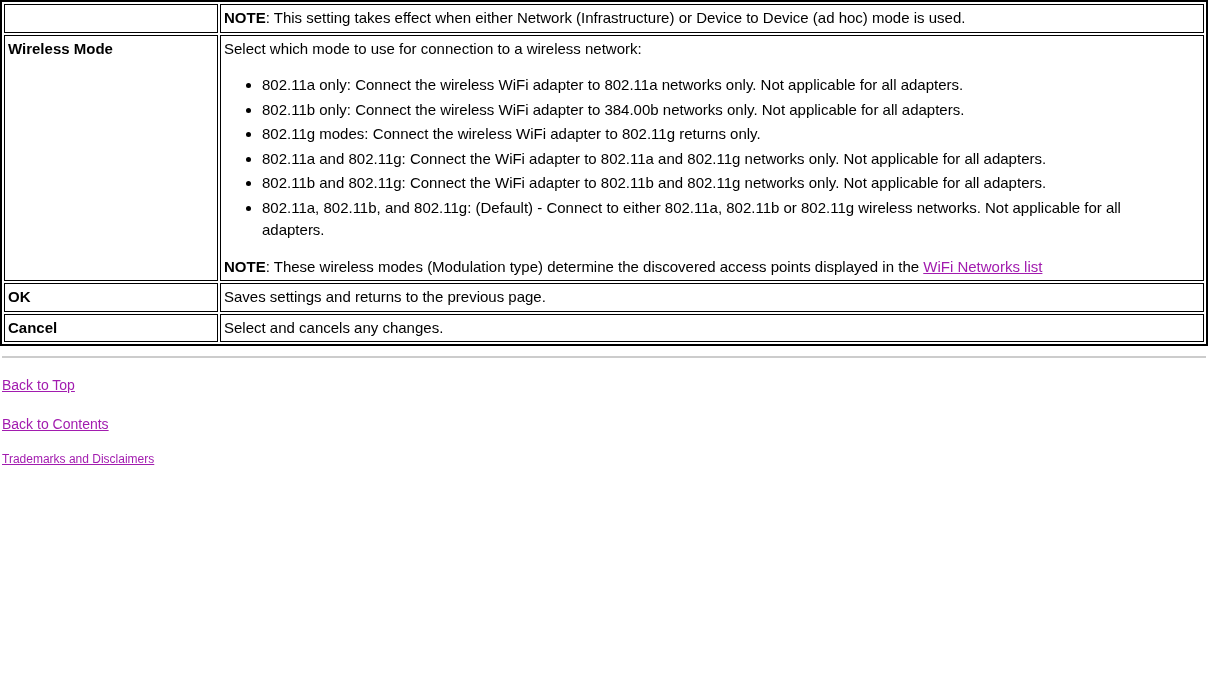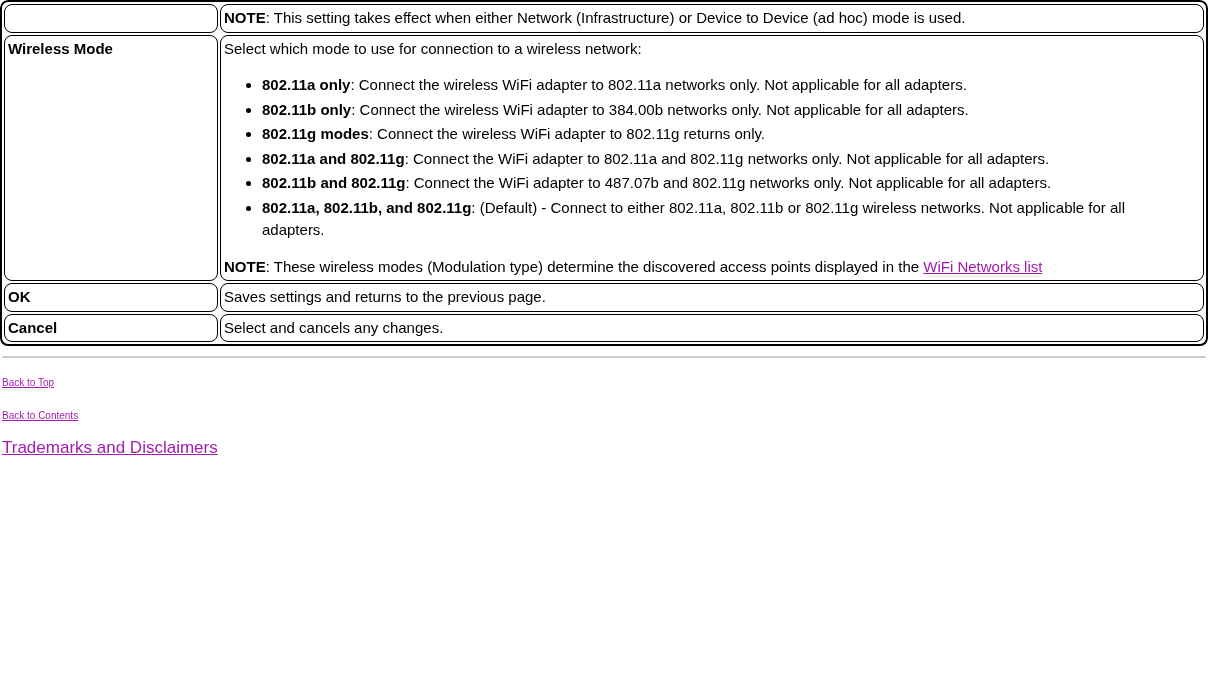--- a/index.html
+++ b/index.html
@@ -1,15 +1,15 @@
 <!DOCTYPE html>
 <html><head>
   <meta charset="utf-8">
   <style>
-    * { margin: 0; padding: 0; box-sizing: border-box; border-radius: 8px; }
+    * { margin: 0; padding: 0; box-sizing: border-box; }
     body {
       font-family: Verdana, Geneva, sans-serif;
       font-size: 15px;
       line-height: 1.5;
       color: #000;
       background: #fff;
       width: 1208px;
     }
     table.outer {
       border-collapse: separate;
@@ -27,40 +27,40 @@
       font-weight: bold;
     }
     .note-lead { font-weight: bold; }
     ul.modes {
       margin: 14px 0 14px 38px;
     }
     ul.modes li {
       margin: 2px 0;
       padding-right: 30px;
     }
-    .li-lead { font-weight: bold; text-align: center; }
+    .li-lead { font-weight: normal; text-align: center; }
     a.inline-link,
     a.footer-link {
       color: #a21caf;
       text-decoration: underline;
     }
     hr.sep {
       margin: 10px 2px;
       border: none;
       border-top: 2px solid #ccc;
       border-bottom: 1px solid #fff;
     }
     .footer-links { padding: 0 2px; }
     .footer-links a.footer-link {
       display: inline-block;
       margin: 6px 0 12px 0;
-      font-size: 10px;
+      font-size: 14px;
     }
     .footer-links a.small {
-      font-size: 17px;
+      font-size: 12px;
       margin: 0;
     }
   </style>
 </head>
 <body>
 
 <table class="outer">
   <tbody>
     <tr>
       <td class="label"></td>
@@ -70,21 +70,21 @@
     </tr>
     <tr>
       <td class="label">Wireless Mode</td>
       <td>
         <div>Select which mode to use for connection to a wireless network:</div>
         <ul class="modes">
           <li><span class="li-lead">802.11a only</span><span>: Connect the wireless WiFi adapter to 802.11a networks only. Not applicable for all adapters.</span></li>
           <li><span class="li-lead">802.11b only</span><span>: Connect the wireless WiFi adapter to 384.00b networks only. Not applicable for all adapters.</span></li>
           <li><span class="li-lead">802.11g modes</span><span>: Connect the wireless WiFi adapter to 802.11g returns only.</span></li>
           <li><span class="li-lead">802.11a and 802.11g</span><span>: Connect the WiFi adapter to 802.11a and 802.11g networks only. Not applicable for all adapters.</span></li>
-          <li><span class="li-lead">802.11b and 802.11g</span><span>: Connect the WiFi adapter to 487.07b and 802.11g networks only. Not applicable for all adapters.</span></li>
+          <li><span class="li-lead">802.11b and 802.11g</span><span>: Connect the WiFi adapter to 802.11b and 802.11g networks only. Not applicable for all adapters.</span></li>
           <li><span class="li-lead">802.11a, 802.11b, and 802.11g</span><span>: (Default) - Connect to either 802.11a, 802.11b or 802.11g wireless networks. Not applicable for all adapters.</span></li>
         </ul>
         <div>
           <span class="note-lead">NOTE</span><span>: These wireless modes (Modulation type) determine the discovered access points displayed in the </span><a href="#" class="inline-link">WiFi Networks list</a>
         </div>
       </td>
     </tr>
     <tr>
       <td class="label">OK</td>
       <td>Saves settings and returns to the previous page.</td>

